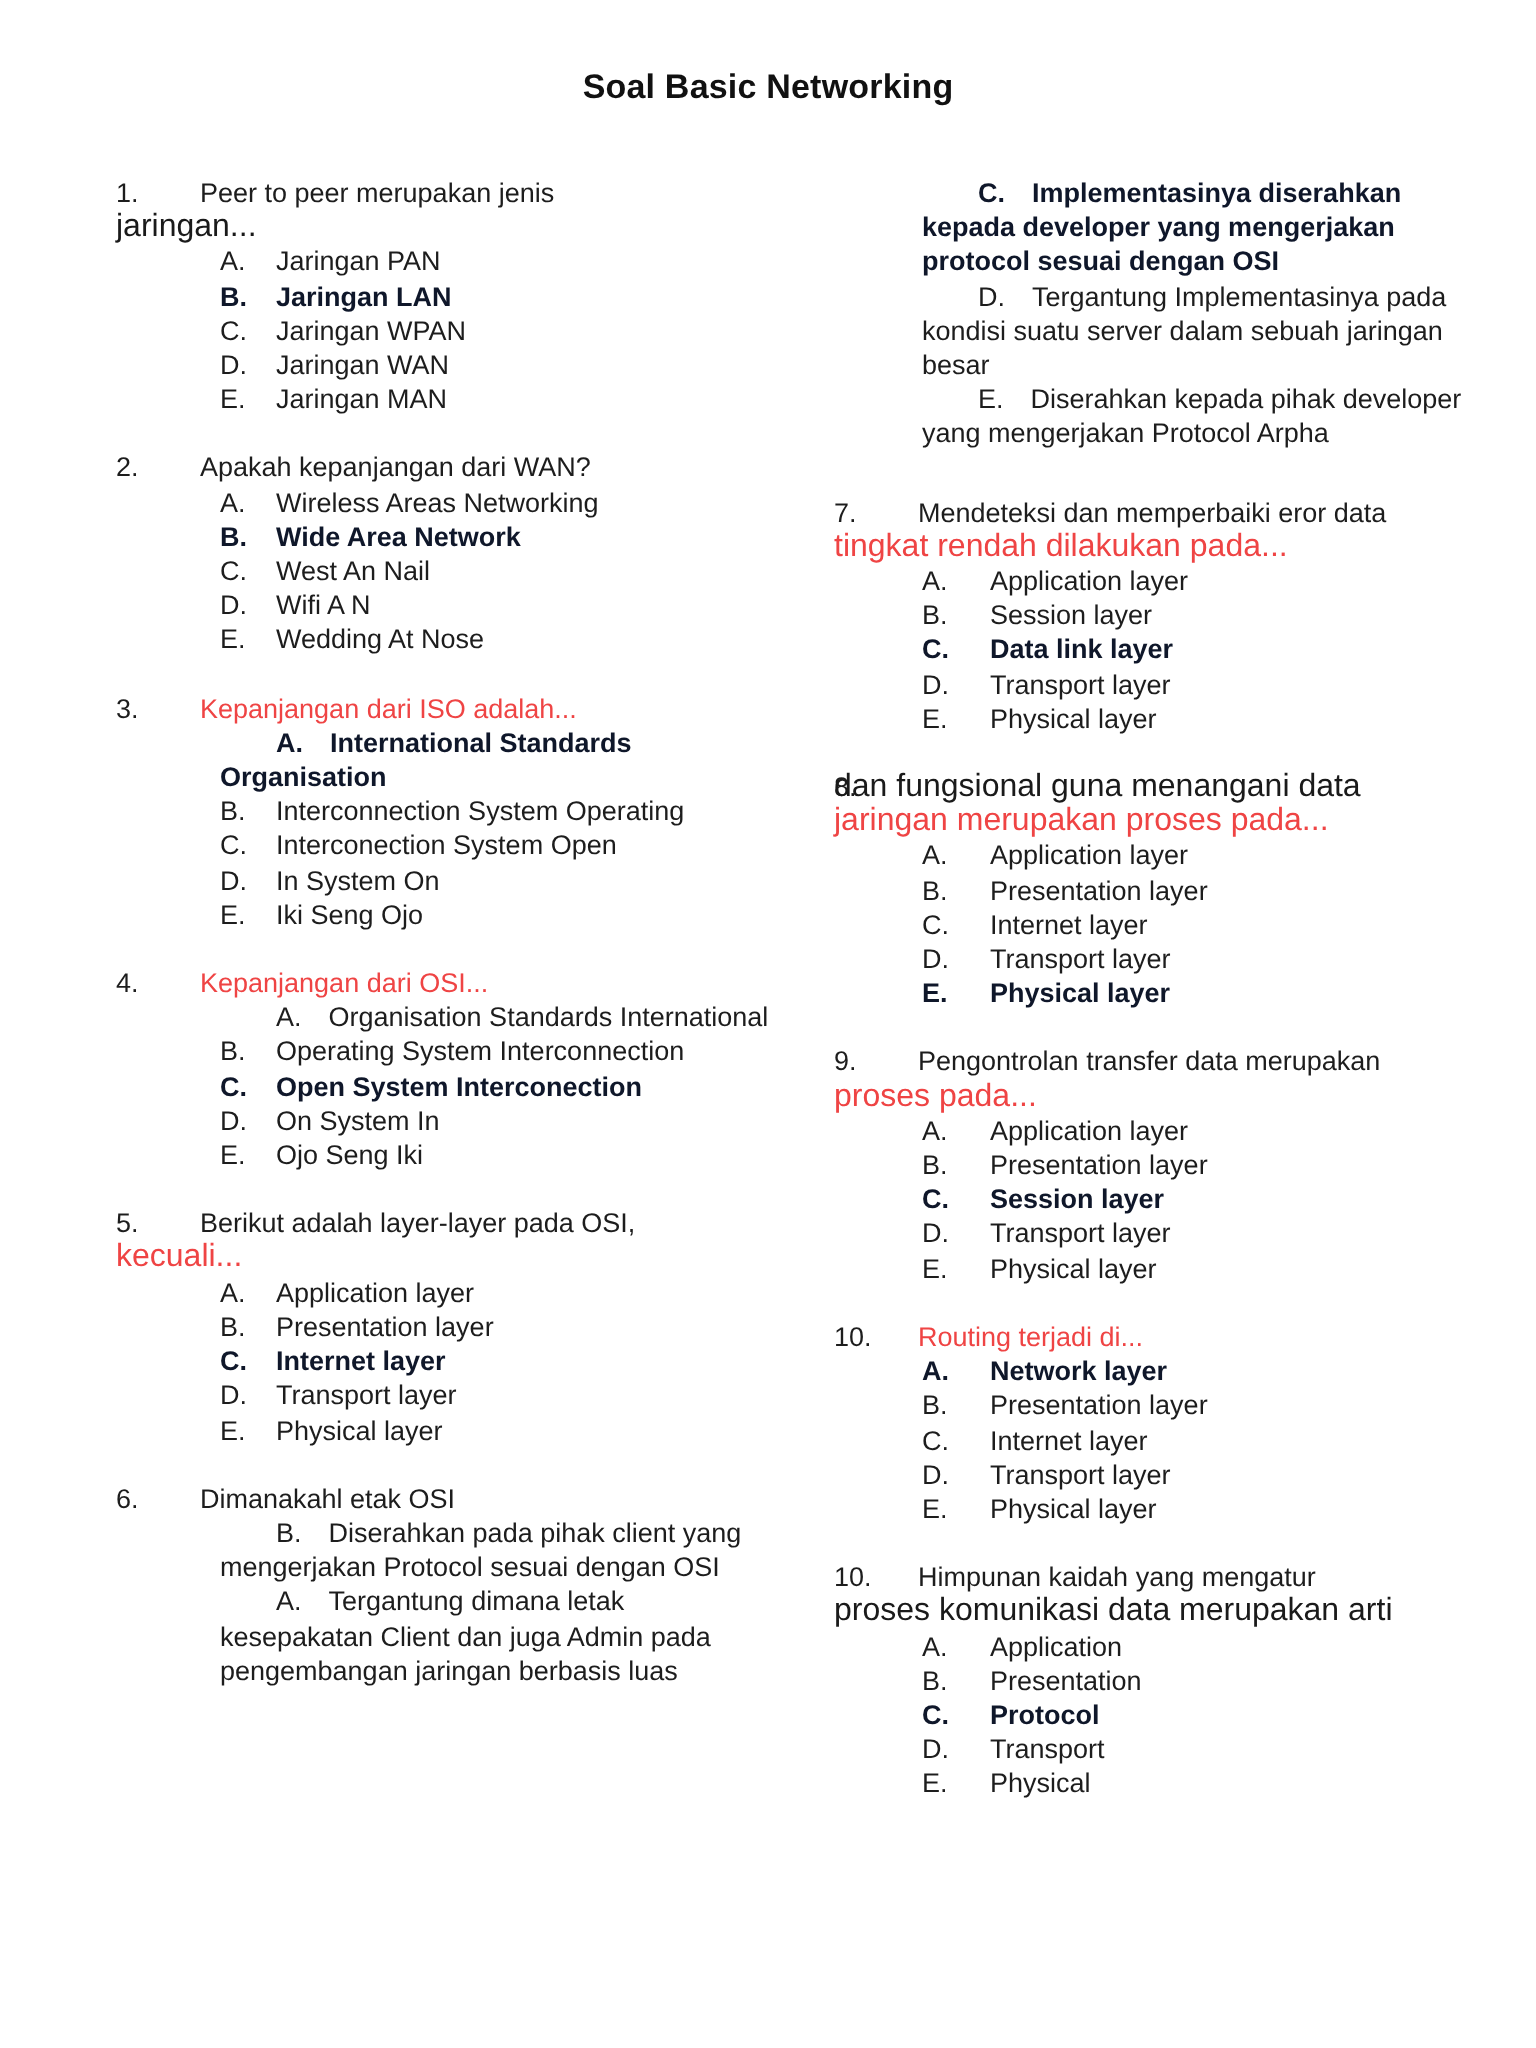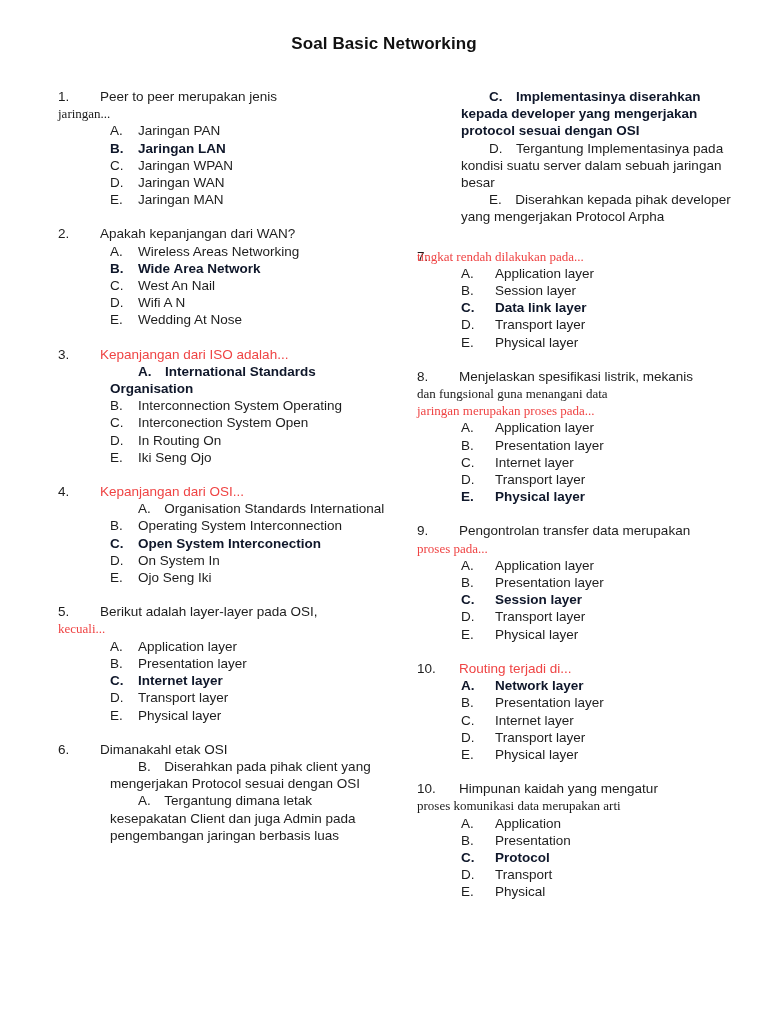--- a/index.html
+++ b/index.html
@@ -70,23 +70,22 @@
     left: 0;
     top: 0;
     width: 36px;
     text-align: left;
     font-size: 13.5px;
     color: #1d1d1d;
   }
   .stemwrap {
     padding-left: 42px;
     position: relative;
-    font-size: 13px;
+    font-size: 16px;
     line-height: 17.2px;
-    font-family: Liberation Serif, serif;
   }
   .stemwrap .hangout {
     margin-left: -42px;
   }
   .opts {
     margin: 0;
     padding: 0;
     list-style: none;
   }
   .opt {
@@ -171,21 +170,21 @@
             <li class="opt"><span class="letter">D.</span><span>Wifi A N</span></li>
             <li class="opt"><span class="letter">E.</span><span>Wedding At Nose</span></li>
           </ul>
         </div>
         <div class="qblock">
           <div class="qline"><span class="qnum">3.</span><span class="faded">Kepanjangan dari ISO adalah...</span></div>
           <ul class="opts">
             <li class="opt bold flow"><span class="letter">A.</span> <span>International Standards Organisation</span></li>
             <li class="opt"><span class="letter">B.</span><span>Interconnection System Operating</span></li>
             <li class="opt"><span class="letter">C.</span><span>Interconection System Open</span></li>
-            <li class="opt"><span class="letter">D.</span><span>In Routing On</span></li>
+            <li class="opt"><span class="letter">D.</span><span>In System On</span></li>
             <li class="opt"><span class="letter">E.</span><span>Iki Seng Ojo</span></li>
           </ul>
         </div>
         <div class="qblock">
           <div class="qline"><span class="qnum">4.</span><span class="faded">Kepanjangan dari OSI...</span></div>
           <ul class="opts">
             <li class="opt flow"><span class="letter">A.</span> <span>Organisation Standards International</span></li>
             <li class="opt"><span class="letter">B.</span><span>Operating System Interconnection</span></li>
             <li class="opt bold"><span class="letter">C.</span><span>Open System Interconection</span></li>
             <li class="opt"><span class="letter">D.</span><span>On System In</span></li>
@@ -213,32 +212,32 @@
       </div>
 
     <div class="col col-right" id="right-col">
         <ul class="opts">
           <li class="opt bold flow"><span class="letter">C.</span> <span>Implementasinya diserahkan kepada developer yang mengerjakan protocol sesuai dengan OSI</span></li>
           <li class="opt flow"><span class="letter">D.</span> <span>Tergantung Implementasinya pada kondisi suatu server dalam sebuah jaringan besar</span></li>
           <li class="opt flow"><span class="letter">E.</span> <span>Diserahkan kepada pihak developer yang mengerjakan Protocol Arpha</span></li>
         </ul>
         <div class="spacer-xl"></div>
         <div class="qblock">
-          <div class="qline"><span class="qnum">7.</span></div>
+          <div class="qline"><span class="qnum">7.</span><span>Mendeteksi dan memperbaiki eror data</span></div>
           <div class="stemwrap"><span class="hangout faded">tingkat rendah dilakukan pada...</span></div>
           <ul class="opts">
             <li class="opt"><span class="letter">A.</span><span>Application layer</span></li>
             <li class="opt"><span class="letter">B.</span><span>Session layer</span></li>
             <li class="opt bold"><span class="letter">C.</span><span>Data link layer</span></li>
             <li class="opt"><span class="letter">D.</span><span>Transport layer</span></li>
             <li class="opt"><span class="letter">E.</span><span>Physical layer</span></li>
           </ul>
         </div>
         <div class="qblock">
-          <div class="qline"><span class="qnum">8.</span><span>Menjelaskan spesifikasi listrik, mekanis</span></div>
+          <div class="qline"><span class="qnum">8.</span></div>
           <div class="stemwrap"><span class="hangout">dan fungsional guna menangani data</span></div>
           <div class="stemwrap"><span class="hangout faded">jaringan merupakan proses pada...</span></div>
           <ul class="opts">
             <li class="opt"><span class="letter">A.</span><span>Application layer</span></li>
             <li class="opt"><span class="letter">B.</span><span>Presentation layer</span></li>
             <li class="opt"><span class="letter">C.</span><span>Internet layer</span></li>
             <li class="opt"><span class="letter">D.</span><span>Transport layer</span></li>
             <li class="opt bold"><span class="letter">E.</span><span>Physical layer</span></li>
           </ul>
         </div>

